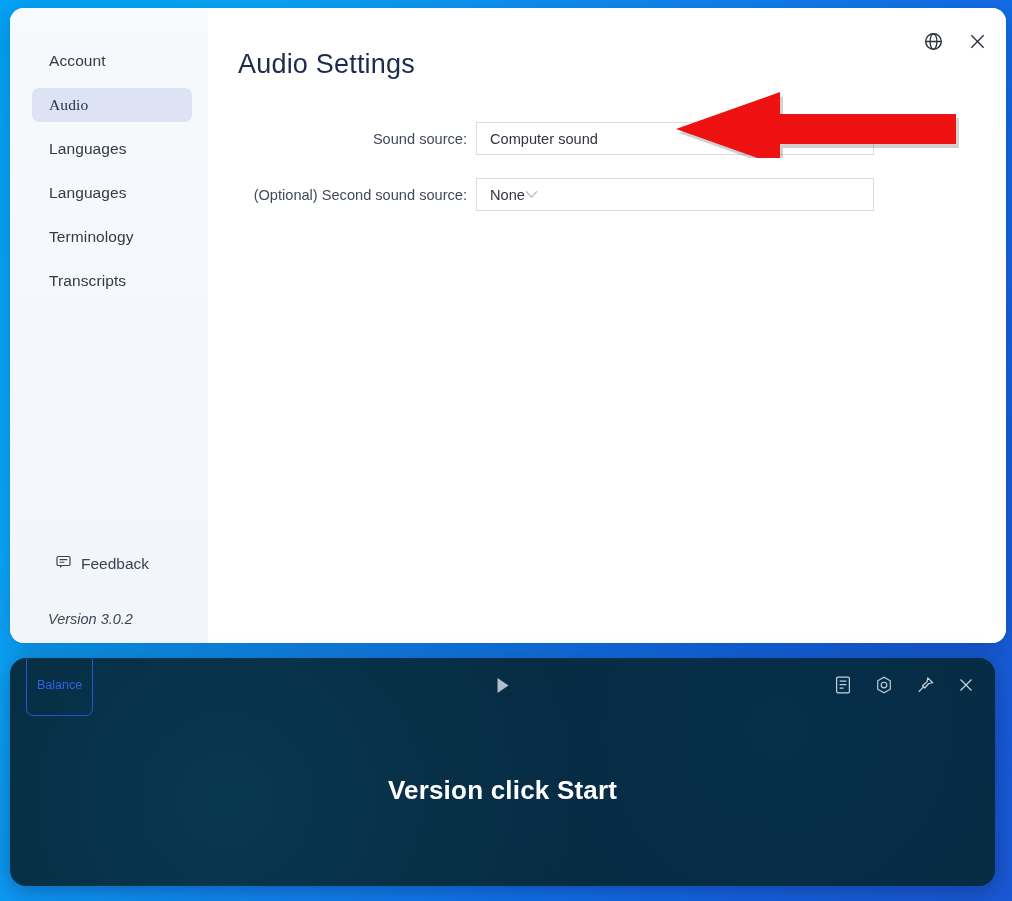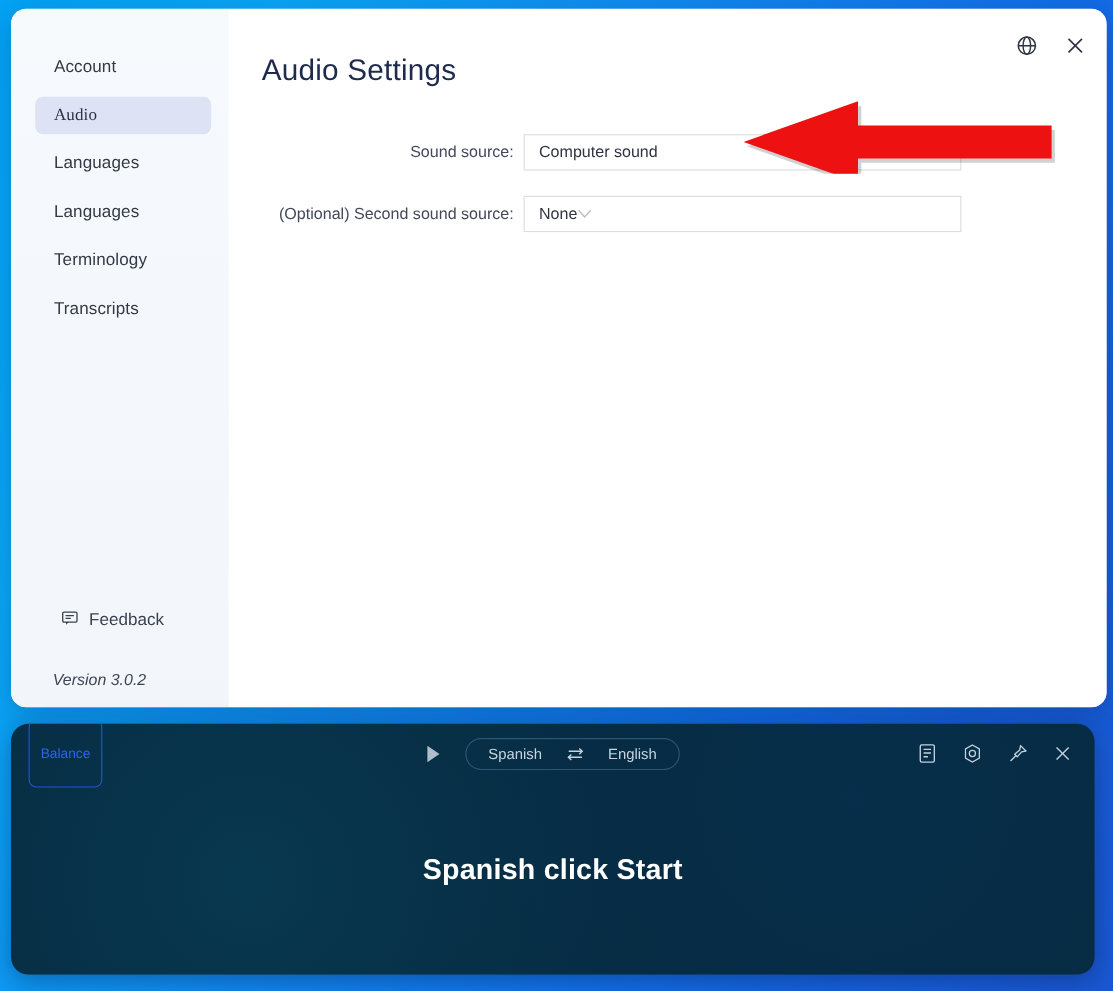--- a/index.html
+++ b/index.html
@@ -369,32 +369,20 @@
     <div class="panel-toolbar">
 
       <button class="balance-btn">Balance</button>
 
       <div class="toolbar-center">
         <div class="play-btn">
           <svg width="14" height="17" viewBox="0 0 14 17" fill="none">
             <path d="M1.5 1 L12.5 8.5 L1.5 16 Z" fill="#aebecb"></path>
           </svg>
         </div>
-        <div class="lang-pill">
-          <span class="lang-name">Spanish</span>
-          <span class="swap-icon">
-            <svg width="16" height="13" viewBox="0 0 16 13" fill="none">
-              <path d="M2 4 L14 4" stroke="#c6d4df" stroke-width="1.25"></path>
-              <path d="M11.6 1.4 L14.3 4 L11.6 6.6" stroke="#c6d4df" stroke-width="1.25" fill="none"></path>
-              <path d="M14 9.4 L2 9.4" stroke="#c6d4df" stroke-width="1.25"></path>
-              <path d="M4.4 6.8 L1.7 9.4 L4.4 12" stroke="#c6d4df" stroke-width="1.25" fill="none"></path>
-            </svg>
-          </span>
-          <span class="lang-name">English</span>
-        </div>
       </div>
 
       <div class="toolbar-right">
         <div class="panel-icon-btn">
           <svg width="16" height="18" viewBox="0 0 16 18" fill="none">
             <rect x="1.6" y="1.2" width="12.8" height="15.6" rx="1.4" stroke="#c3d1dc" stroke-width="1.25"></rect>
             <line x1="4.6" y1="5.2" x2="11.4" y2="5.2" stroke="#c3d1dc" stroke-width="1.25"></line>
             <line x1="4.6" y1="8.6" x2="11.4" y2="8.6" stroke="#c3d1dc" stroke-width="1.25"></line>
             <line x1="4.6" y1="12" x2="8.6" y2="12" stroke="#c3d1dc" stroke-width="1.25"></line>
           </svg>
@@ -414,17 +402,17 @@
         <div class="panel-icon-btn">
           <svg width="16" height="16" viewBox="0 0 18 18" fill="none">
             <line x1="2.8" y1="2.8" x2="15.2" y2="15.2" stroke="#c3d1dc" stroke-width="1.45"></line>
             <line x1="15.2" y1="2.8" x2="2.8" y2="15.2" stroke="#c3d1dc" stroke-width="1.45"></line>
           </svg>
         </div>
       </div>
     </div>
 
     <div class="panel-body">
-      <div class="panel-message">Spanish click Start</div>
+      <div class="panel-message">Version click Start</div>
     </div>
   </div>
 
 </div>
 
 </body></html>

